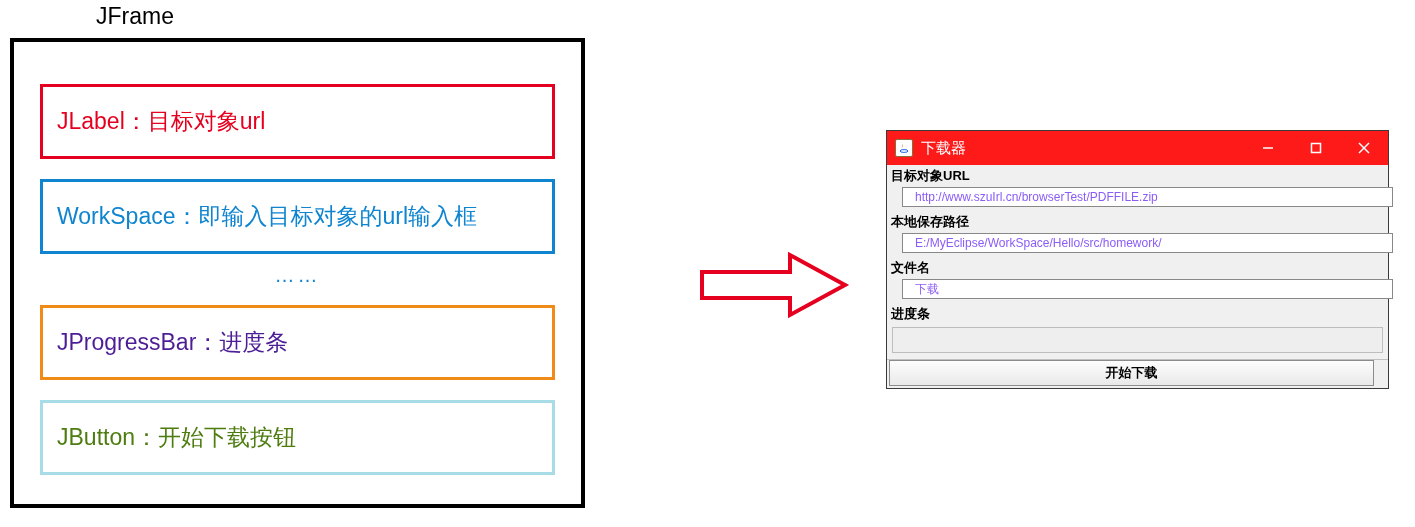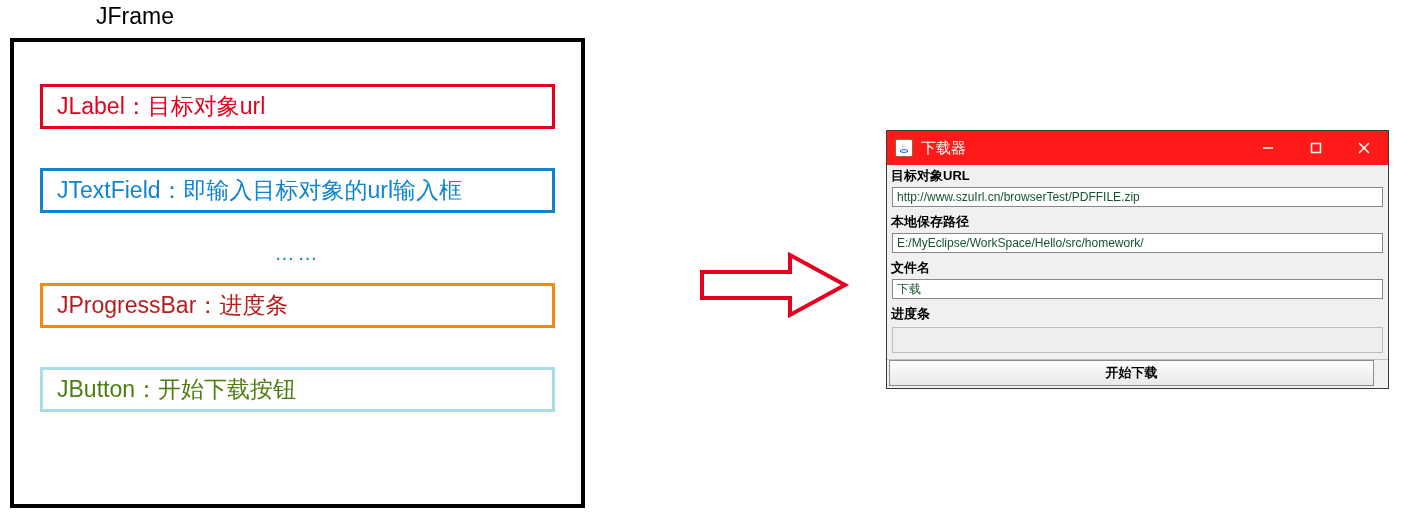--- a/index.html
+++ b/index.html
@@ -25,27 +25,27 @@
       top: 38px;
       left: 10px;
       width: 575px;
       height: 470px;
       border: 4px solid #000;
       padding: 42px 26px 22px 26px;
     }
     .component-box {
       border-width: 3px;
       border-style: solid;
-      padding: 4px 14px;
+      padding: 19px 14px;
       font-size: 23px;
-      margin-bottom: 39px;
+      margin-bottom: 20px;
     }
     .red-box { border-color: #e6001f; color: #e6001f; }
     .blue-box { border-color: #0f85d0; color: #0f85d0; }
-    .orange-box { border-color: #f18b17; color: #b91c1c; }
+    .orange-box { border-color: #f18b17; color: #4c1d95; }
     .cyan-box { border-color: #a8dde8; color: #4d7c0f; }
     .ellipsis {
       text-align: center;
       color: #0f85d0;
       font-size: 20px;
       letter-spacing: 3px;
       margin-top: -10px;
       margin-bottom: 18px;
     }
     
@@ -100,26 +100,26 @@
     .app-body { padding: 0; }
     .f-label {
       font-weight: bold;
       font-size: 13px;
       padding: 2px 4px 2px 4px;
       color: #000;
       border-radius: 11px;
     }
     .f-input {
       width: calc(100% - 10px);
-      margin: 0 5px 4px 5px;
+      margin: 0 5px 4px 15px;
       font-size: 12px;
-      padding: 2px 4px;
+      padding: 2px 12px;
       border: 1px solid #888;
       background: #fff;
-      color: #14532d;
+      color: #8b5cf6;
       height: 20px;
       font-family: inherit;
     }
     .progress-area {
       height: 26px;
       margin: 2px 5px 6px 5px;
       border: 1px solid #bdbdbd;
       background: #eeeeee;
     }
     .dl-button-wrap {
@@ -136,21 +136,21 @@
       cursor: pointer;
       font-family: inherit;
     }
   </style>
 </head>
 <body>
 
 <div class="diagram-label">JFrame</div>
 <div class="jframe-box">
   <div class="component-box red-box">JLabel：目标对象url</div>
-  <div class="component-box blue-box">JTextField：即输入目标对象的url输入框</div>
+  <div class="component-box blue-box">WorkSpace：即输入目标对象的url输入框</div>
   <div class="ellipsis">……</div>
   <div class="component-box orange-box">JProgressBar：进度条</div>
   <div class="component-box cyan-box">JButton：开始下载按钮</div>
 </div>
 
 <div class="arrow-wrap">
   <svg width="150" height="70" viewBox="0 0 150 70">
     <polygon points="2,22 90,22 90,5 145,35 90,65 90,48 2,48" fill="#ffffff" stroke="#e6001f" stroke-width="4"></polygon>
   </svg>
 </div>

